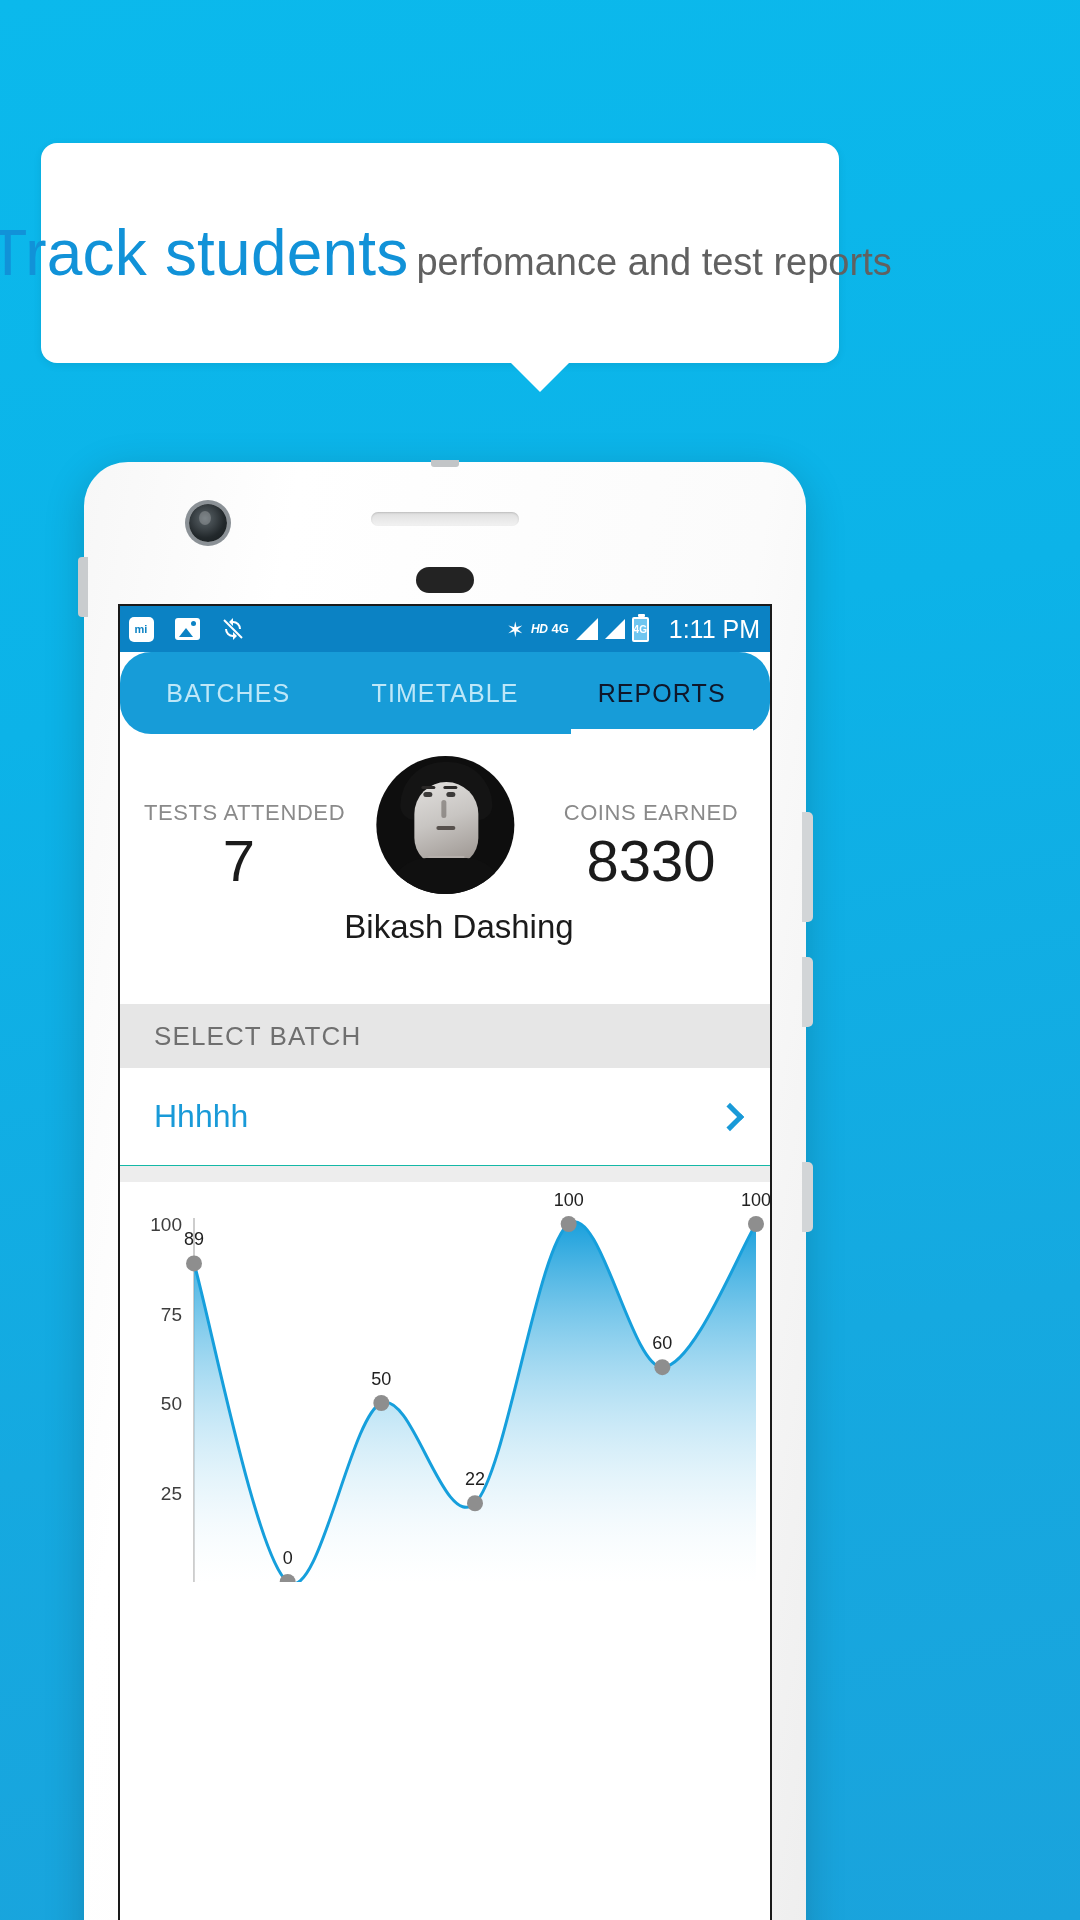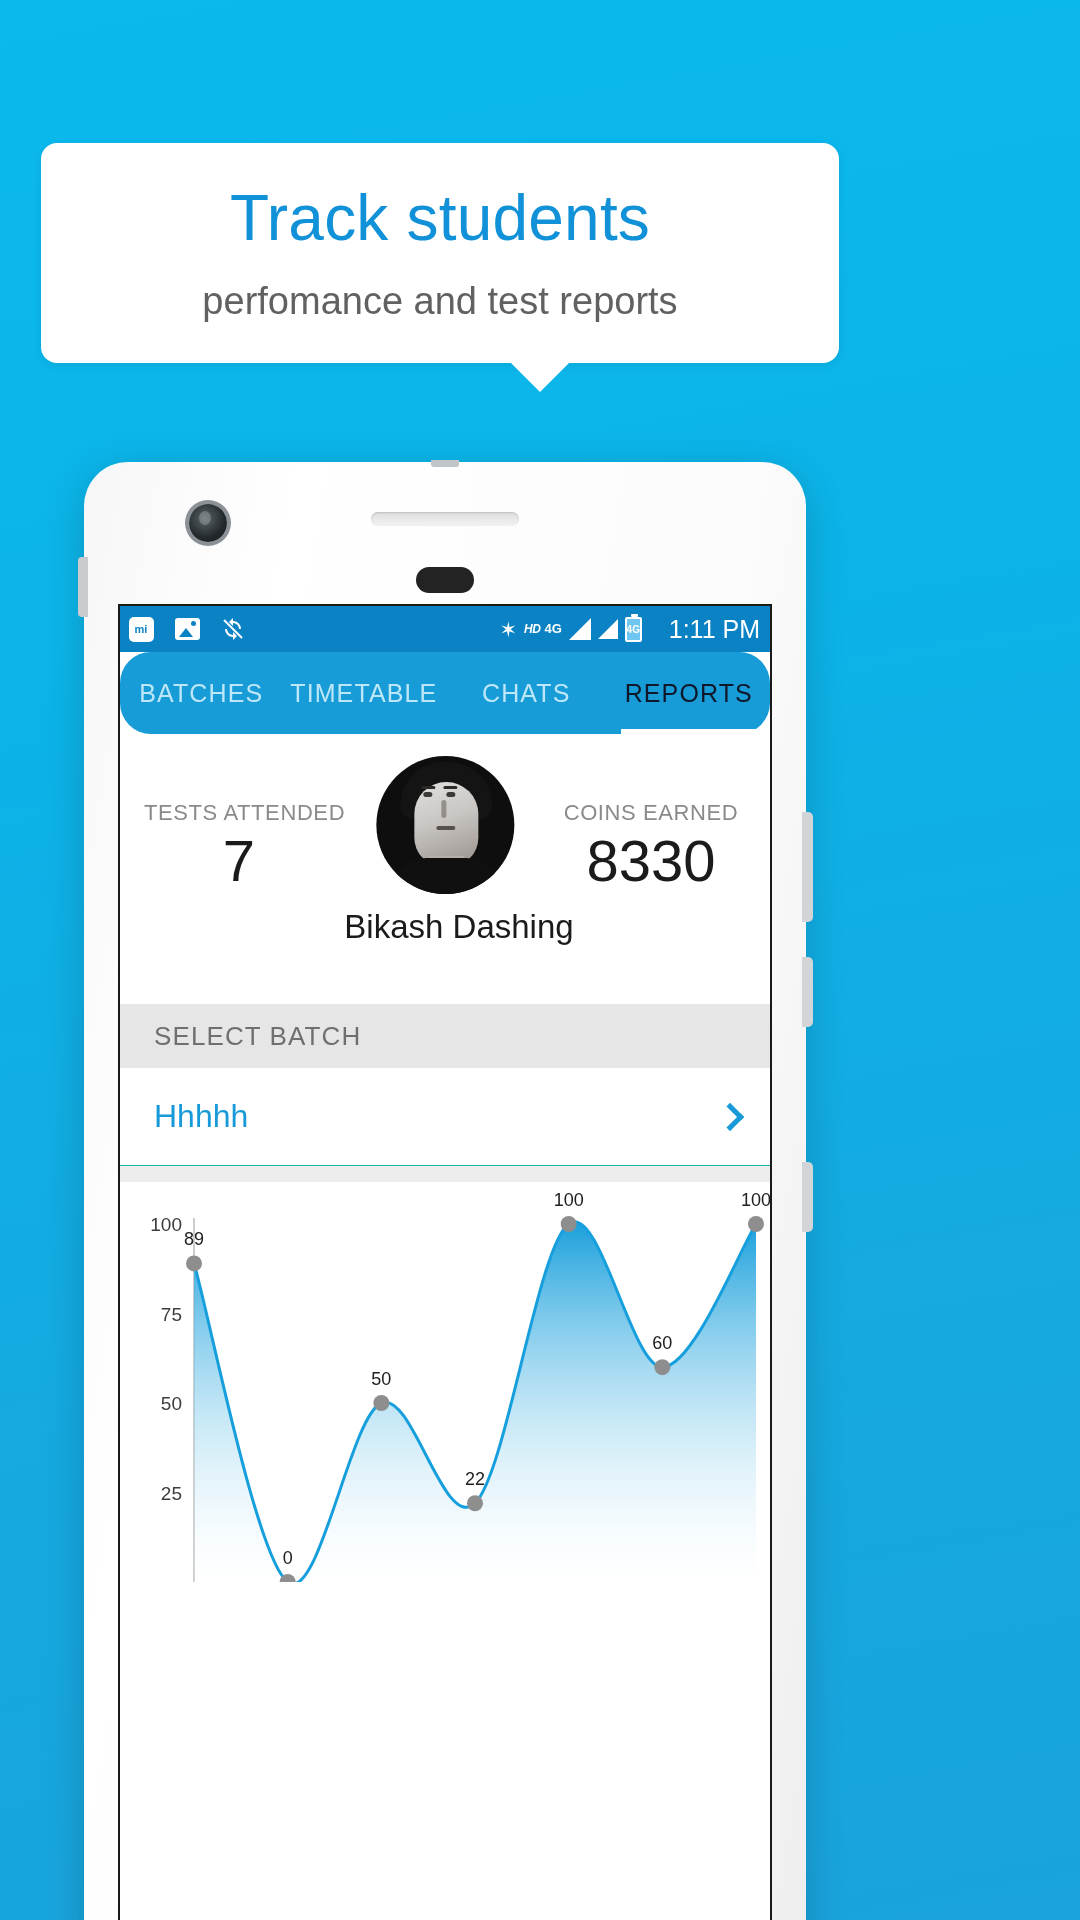--- a/index.html
+++ b/index.html
@@ -8,21 +8,21 @@
     font-family:"Liberation Sans", sans-serif;
     background:linear-gradient(170deg,#0bb9ec 0%, #0cb3e8 35%, #15a9e0 70%, #1aa3dc 100%);
     position:relative;
   }
 
   
   .callout{
     position:absolute; left:41px; top:143px; width:798px; height:220px;
     background:#ffffff; border-radius:16px;
     box-shadow:0 2px 8px rgba(0,0,0,.08);
-    display:flex; flex-direction:column; align-items:center; justify-content:center;gap:8px;
+    display:flex; flex-direction:row; align-items:center; justify-content:center;gap:8px;
   }
   .callout-title{
     font-size:64px; color:#1192d8; font-weight:400; letter-spacing:.2px;
     line-height:1.1; white-space:nowrap;
   }
   .callout-sub{
     font-size:38px; color:#616161; font-weight:400; margin-top:19px; white-space:nowrap;
   }
   .callout-tail{
     position:absolute; left:50%; top:362px; transform:translateX(-50%);
@@ -120,21 +120,21 @@
   }
   .bars.small{ border-left-width:20px; border-bottom-width:20px; }
   .batt{
     width:17px;height:25px;background:#6fc6f0;border:2px solid #ffffff;border-radius:2px;
     position:relative;display:flex;align-items:center;justify-content:center;
     font-size:10px;font-weight:bold;color:#ffffff;
   }
   .batt::before{
     content:"";position:absolute;top:-5px;left:4px;width:7px;height:3px;background:#ffffff;border-radius:1px;
   }
-  .clock{ font-size:25px; font-weight:400; margin-left:20px; }
+  .clock{ font-size:25px; font-weight:400; margin-left:13px; }
 
   
   .tabs{
     height:82px; background:#179cd8; display:flex; align-items:center;border-radius:31px;
   }
   .tab{
     flex:1; text-align:center; color:#bde7f8; font-size:25px; letter-spacing:1.1px;
     height:100%; display:flex; align-items:center; justify-content:center;
     position:relative;
   }
@@ -253,21 +253,20 @@
         <span class="bars"></span>
         <span class="bars small"></span>
         <span class="batt">4G</span>
         <span class="clock">1:11 PM</span>
       </div>
     </div>
 
     <div class="tabs">
       <div class="tab">BATCHES</div>
       <div class="tab">TIMETABLE</div>
-      <div class="tab">CHATS</div>
       <div class="tab active">REPORTS</div>
     </div>
 
     <div class="profile">
       <div class="stat">
         <div class="stat-label">TESTS ATTENDED</div>
         <div class="stat-value">7</div>
       </div>
 
       <div class="avatar-wrap">

